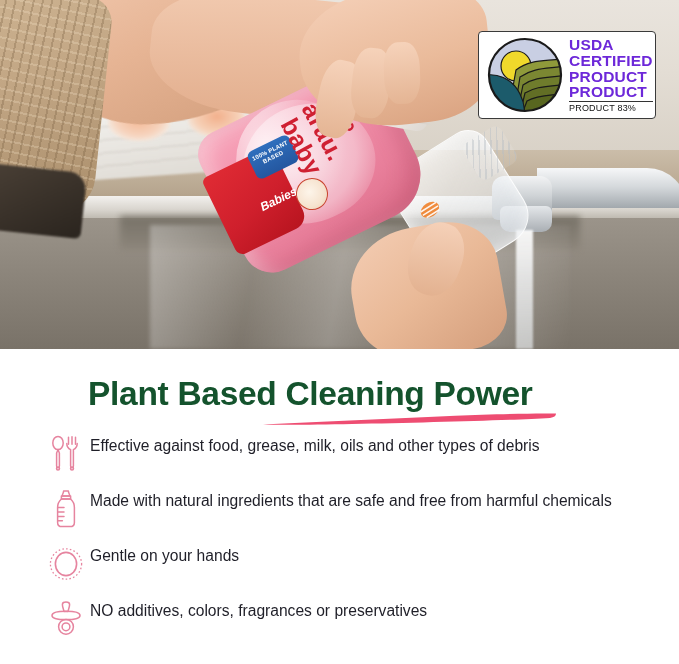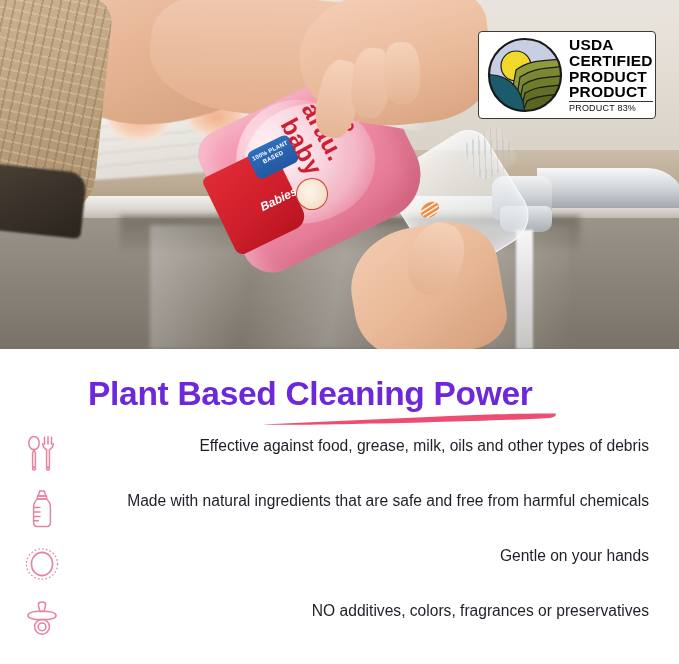--- a/index.html
+++ b/index.html
@@ -145,34 +145,34 @@
   .water{position:absolute;left:516px;top:230px;width:17px;height:119px;
     background:linear-gradient(180deg,rgba(255,255,255,.92) 0%,rgba(246,248,250,.78) 40%,rgba(236,240,243,.62) 100%);
     filter:blur(.8px);}
 
   
   .badge{position:absolute;left:478px;top:31px;width:178px;height:88px;
     background:#ffffff;border:1.5px solid #3a3a3a;border-radius:4px;
     display:flex;align-items:center;box-sizing:border-box;padding:4px 6px 4px 7px;}
   .badge-logo{width:78px;height:78px;flex:0 0 78px;}
   .badge-txt{flex:1;padding-left:5px;}
-  .badge-txt .l{display:block;color:#000000;font-weight:bold;font-size:15.5px;
+  .badge-txt .l{display:block;color:#6d28d9;font-weight:bold;font-size:15.5px;
     line-height:1.02;letter-spacing:.2px;font-family:"Liberation Sans",sans-serif;}
   .badge-sub{display:block;border-top:1.2px solid #333;margin-top:1px;padding-top:1px;
     color:#111;font-size:9px;letter-spacing:.2px;font-family:"Liberation Sans",sans-serif;}
 
   
   .content{position:absolute;left:0;top:349px;width:679px;height:315px;background:#fff;}
   .title-wrap{position:relative;margin:0;padding:26px 0 0 88px;}
-  .title{color:#6d28d9;font-size:33.5px;font-weight:bold;letter-spacing:-.3px;
+  .title{color:#14532d;font-size:33.5px;font-weight:bold;letter-spacing:-.3px;
     line-height:1.12;margin:0;white-space:nowrap;}
   .underline{position:absolute;left:262px;top:62px;width:295px;height:15px;}
 
   .bullets{margin:0;padding:18px 0 0 0;list-style:none;}
-  .bullet{display:flex;align-items:flex-start;padding:0 30px 0 20px;margin-bottom:9px;justify-content:space-between;}
+  .bullet{display:flex;align-items:flex-start;padding:0 30px 0 44px;margin-bottom:9px;}
   .b-icon{flex:0 0 44px;width:44px;height:46px;display:flex;align-items:center;justify-content:center;}
   .b-text{color:#1f1f28;font-size:15.6px;line-height:1.45;padding-top:4px;padding-left:2px;}
 </style>
 </head>
 <body>
 
 <div class="page">
 
   <div class="photo">
     <div class="bg-wall"></div>

